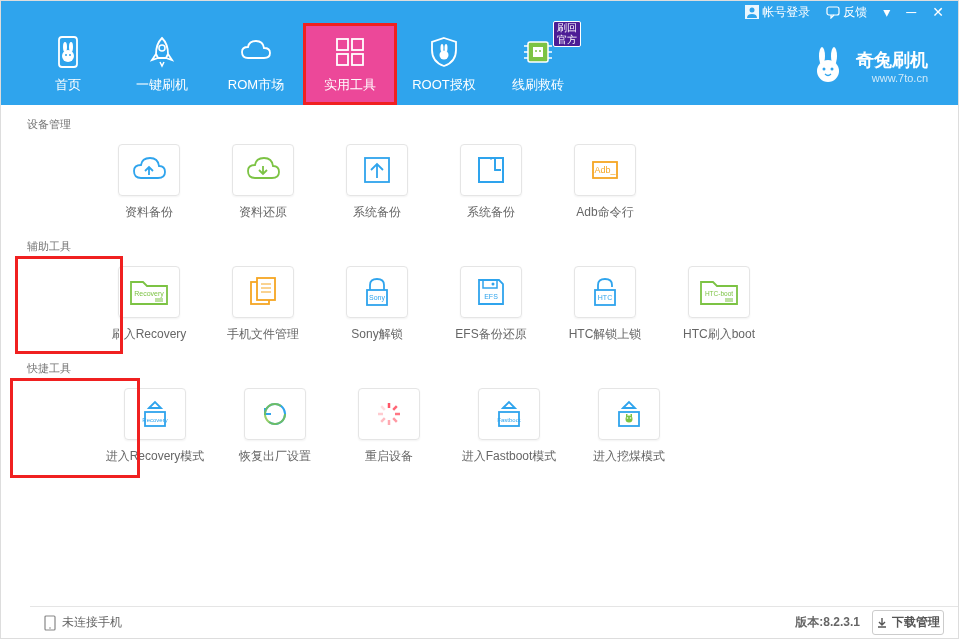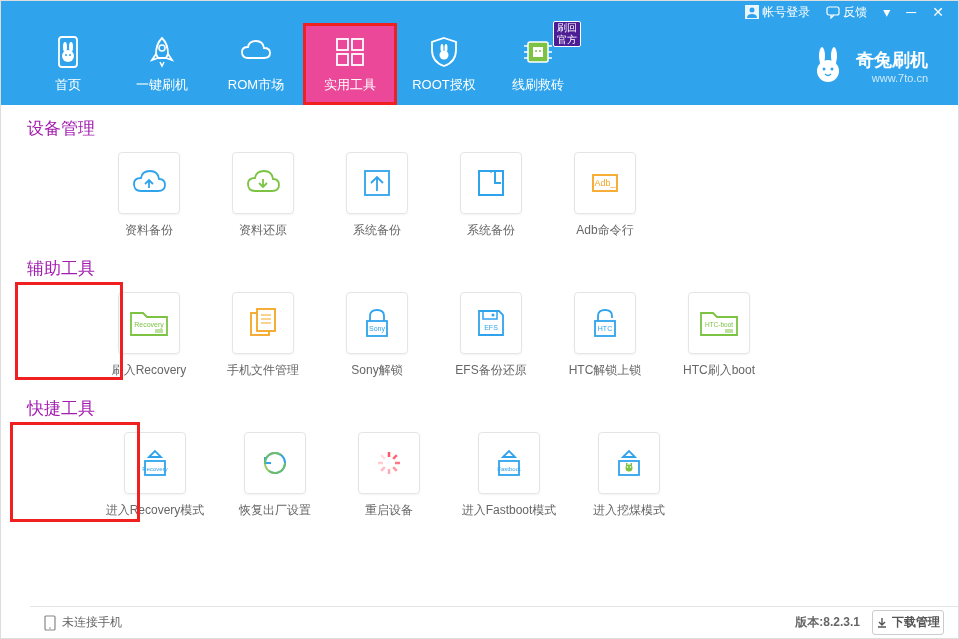--- a/index.html
+++ b/index.html
@@ -20,24 +20,24 @@
     .badge { position: absolute; top: 2px; right: 8px; background: #fff; color: #2fa4ed; font-size: 11px; padding: 0 3px; line-height: 14px; border-radius: 2px; }
     .badge-green { background: #4c1d95; color: #fff; border: 1px solid #fff; }
     
     .logo-area { margin-left: auto; display: flex; align-items: flex-end; gap: 8px; }
     .logo-text { text-align: right; }
     .logo-main { color: #fff; font-size: 18px; font-weight: bold; }
     .logo-sub { color: #d0eaf9; font-size: 11px; }
     
     .content { padding: 12px 24px; height: calc(100% - 104px - 32px); overflow: auto; }
     .section { margin-bottom: 18px; }
-    .section-title { color: #a21caf; font-size: 17px; margin-bottom: 12px; padding-left: 2px; }
+    .section-title { color: #737373; font-size: 11px; margin-bottom: 12px; padding-left: 2px; }
     .tool-grid { display: flex; gap: 26px; padding-left: 80px; }
     .tool-item { width: 88px; display: flex; flex-direction: column; align-items: center; gap: 8px; cursor: pointer; }
-    .tool-icon-box { width: 62px; height: 62px; border: 1px solid #e5e5e5; border-radius: 4px; display: flex; align-items: center; justify-content: center; box-shadow: 0 1px 2px rgba(0,0,0,0.05); }
+    .tool-icon-box { width: 62px; height: 52px; border: 1px solid #e5e5e5; border-radius: 4px; display: flex; align-items: center; justify-content: center; box-shadow: 0 1px 2px rgba(0,0,0,0.05); }
     .tool-label { font-size: 12px; color: #666; text-align: center; white-space: nowrap; }
     .highlight-box { position: absolute; border: 3px solid #f02020; pointer-events: none; }
     
     .statusbar { height: 32px; border-top: 1px solid #e5e5e5; display: flex; align-items: center; padding: 0 14px; font-size: 12px; color: #666; margin-left: 29px; }
     .status-left { display: flex; align-items: center; gap: 6px; }
     .status-right { margin-left: auto; display: flex; align-items: center; gap: 12px; font-weight: bold; }
     .dl-btn { border: 1px solid #ccc; border-radius: 3px; padding: 3px 3px; display: flex; align-items: center; gap: 4px; cursor: pointer; color: #555; }
     
     svg { display: block; }
   </style>

